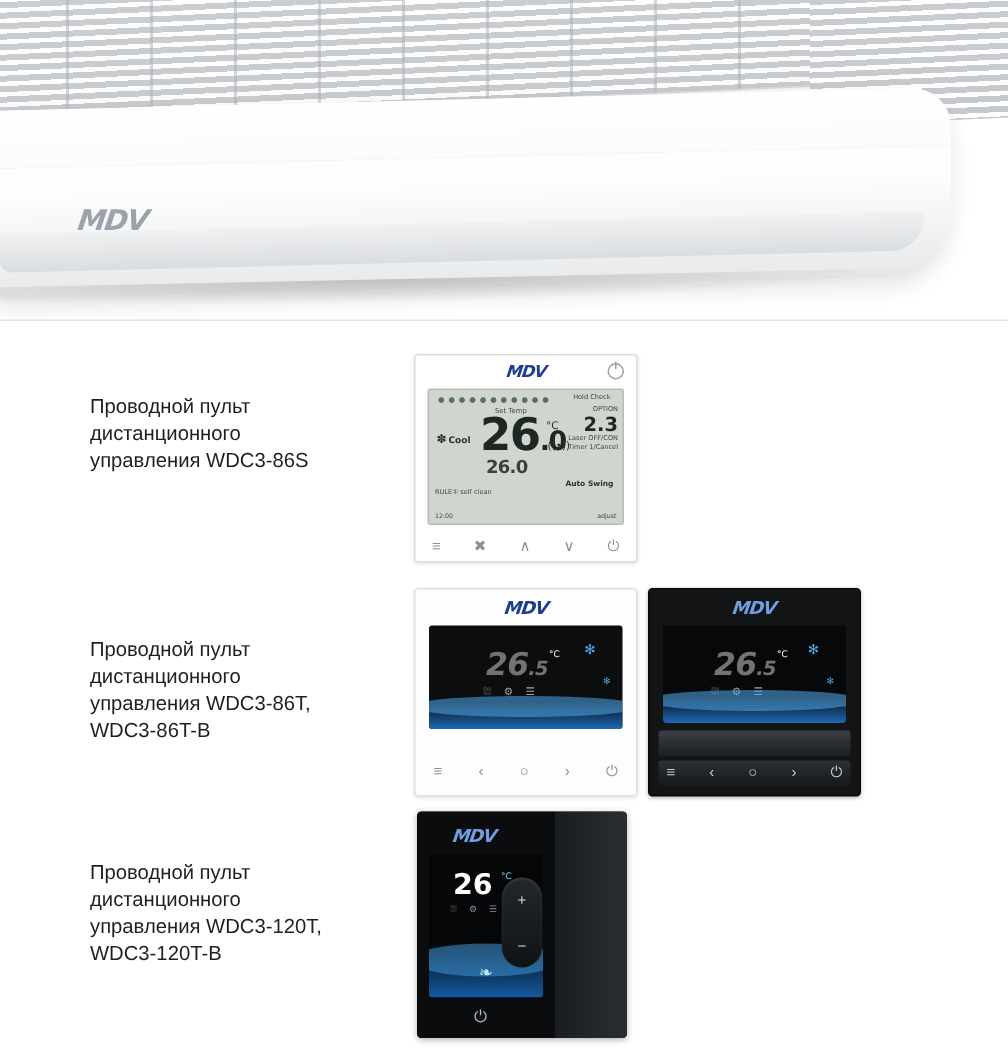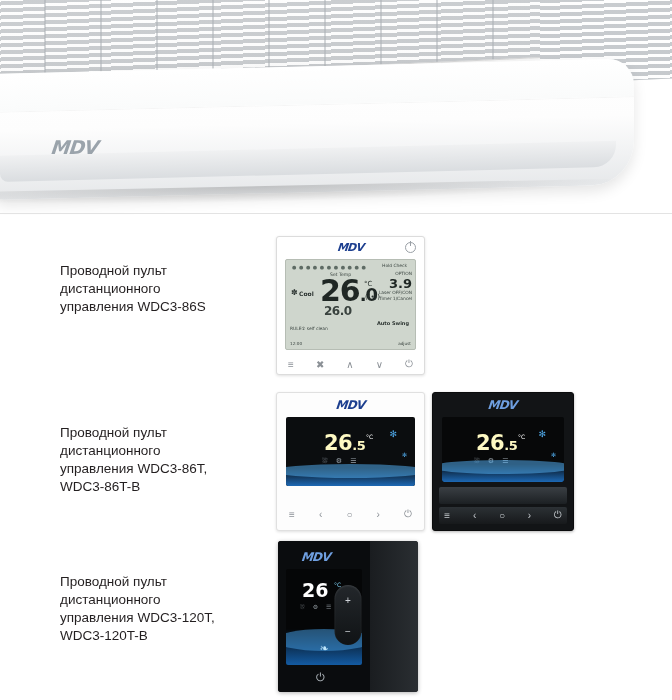--- a/index.html
+++ b/index.html
@@ -386,24 +386,25 @@
     height: 69px;
     background: #0b0d0f;
     border-radius: 2px;
     overflow: hidden;
     font-family: "DejaVu Sans", sans-serif;
   }
   .tft-temp {
     position: absolute;
     left: 38px;
     top: 14px;
-    color: #fef9c3;
+    color: #737373;
     font-size: 21px;
     font-weight: bold;
     letter-spacing: -0.5px;
+    font-style: italic;
   }
   .tft-temp .dec { font-size: 13px; }
   .tft-c {
     position: absolute;
     left: 80px;
     top: 16px;
     color: #ffffff;
     font-size: 6px;
   }
   .tft-snow {
@@ -697,21 +698,21 @@
     <div class="lcd-holdctl">Hold  Check</div>
     <div class="lcd-settemp">Set Temp</div>
     <div class="lcd-snow">✽</div>
     <div class="lcd-cool" style="left:13px;">Cool</div>
     <div class="lcd-bigtemp"><span>26</span><span class="dec">.0</span></div>
     <div class="lcd-cunit">°C</div>
     <div class="lcd-wifi">((•))</div>
     <div class="lcd-subtemp">26.0</div>
     <div class="lcd-right-box">
       <span>OPTION</span><br>
-      <span class="lcd-right-big">3.9</span><br>
+      <span class="lcd-right-big">2.3</span><br>
       <span>Laser OFF/CON</span><br>
       <span>Timer 1/Cancel</span>
     </div>
     <div class="lcd-rule">RULE①  self clean</div>
     <div class="lcd-autoswing">Auto Swing</div>
     <div class="lcd-adjust">adjust</div>
     <div class="lcd-bottom-left">12:00</div>
   </div>
   <div class="rc86s-keys">
     <span>≡</span>

